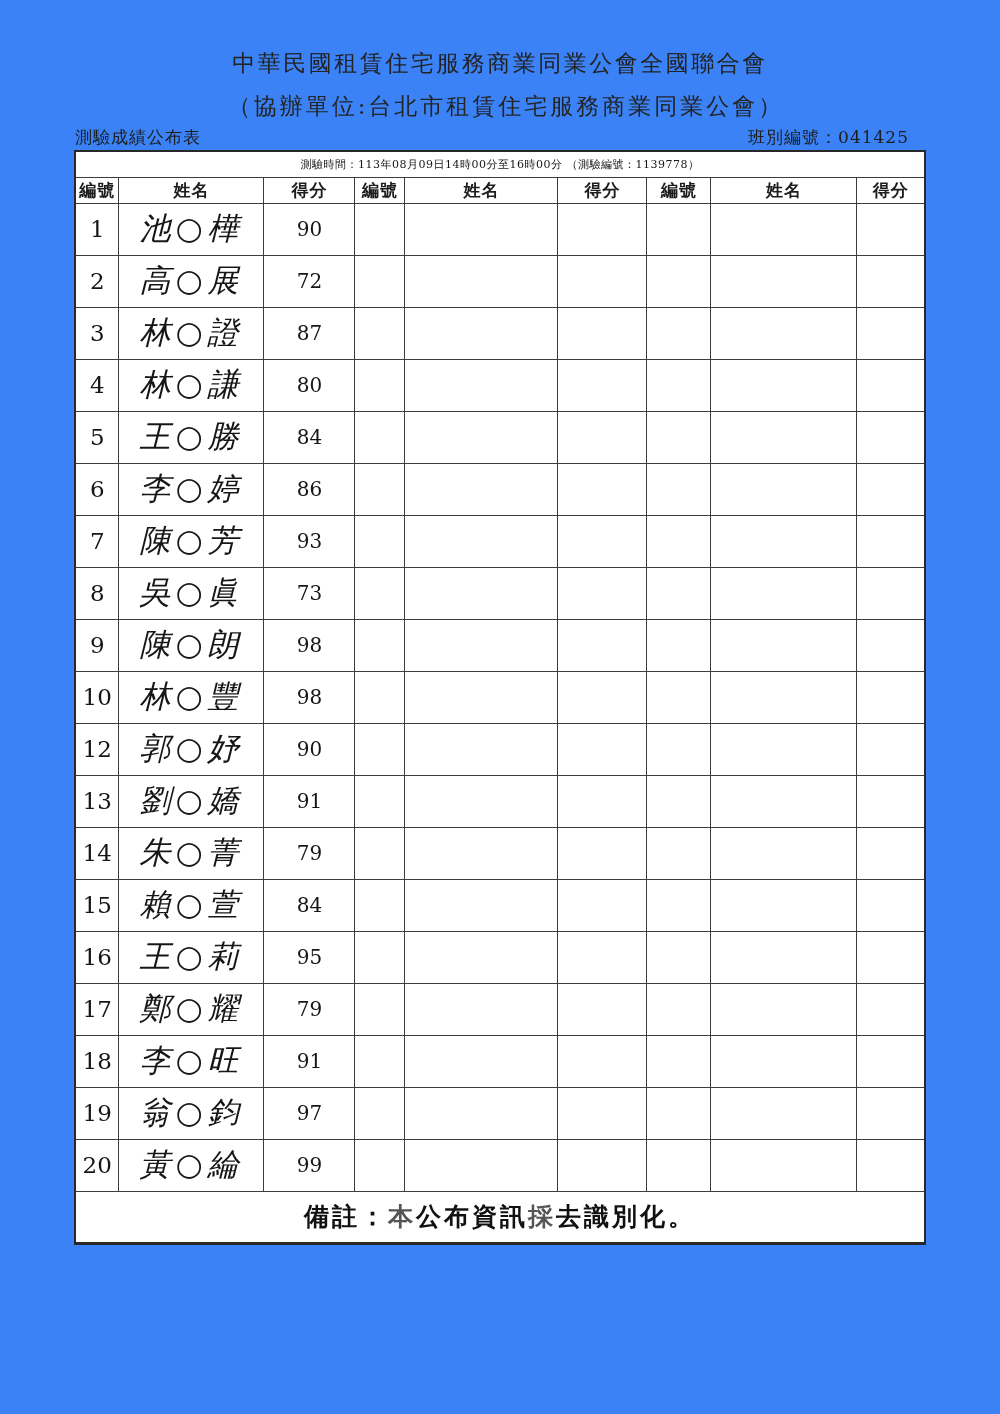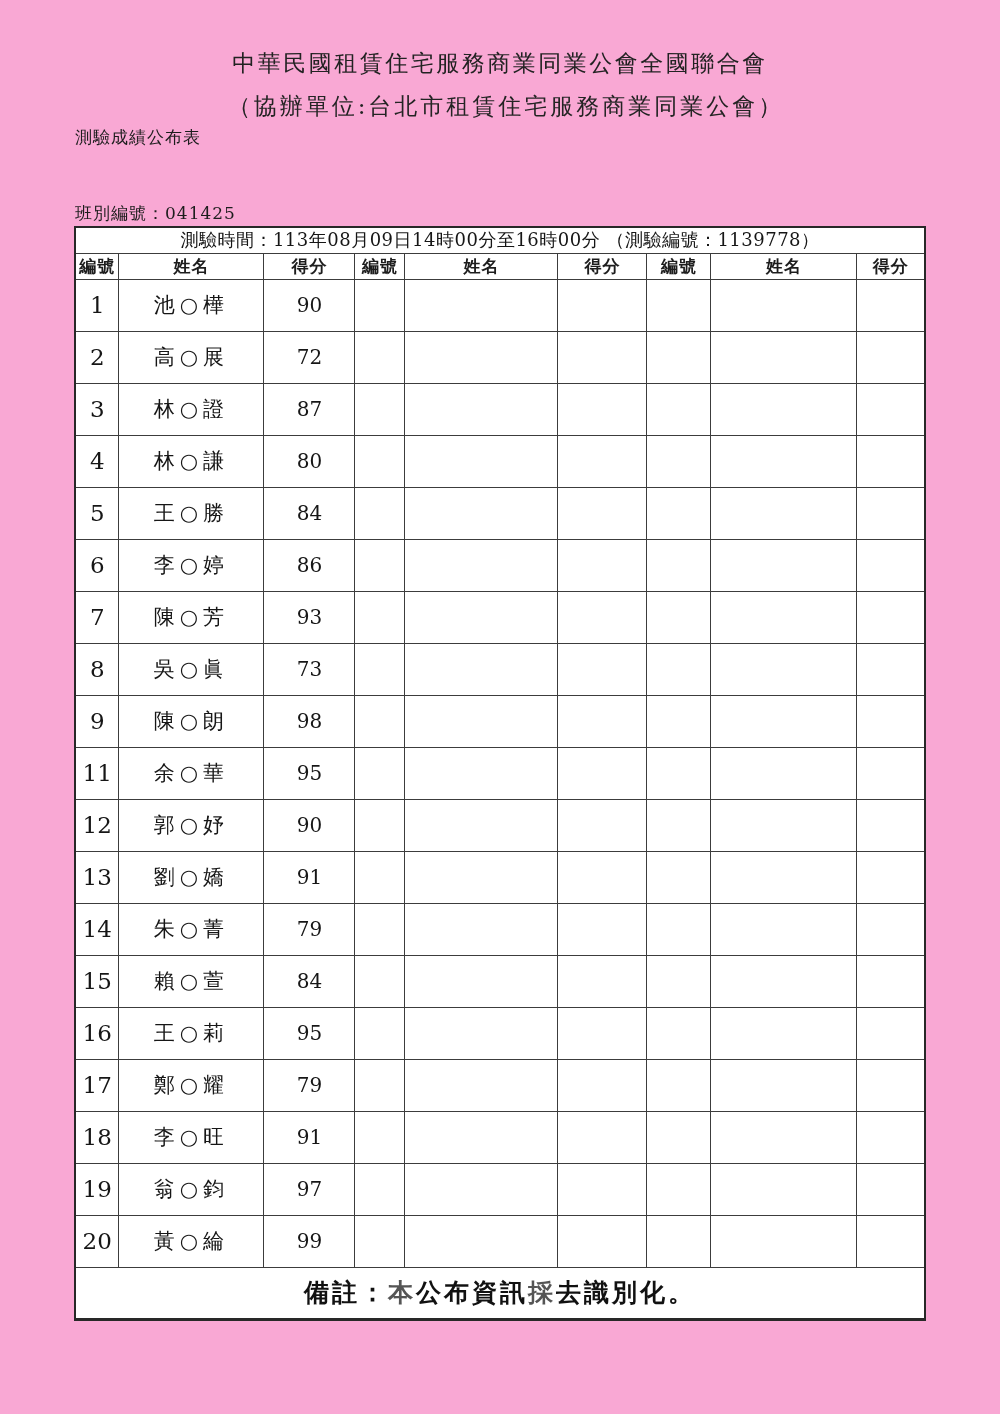--- a/index.html
+++ b/index.html
@@ -4,21 +4,21 @@
 <style>
   * { margin:0; padding:0; box-sizing:border-box; }
   html,body { background:#ffffff; }
   body {
     width:1000px; height:1414px;
     font-family:"DejaVu Serif","Liberation Serif",serif;
     color:#1b1b1b;
     position:relative;
     overflow:hidden;
   }
-  .page { width:1000px; height:1414px; background:#f9a8d4; }
+  .page { width:1000px; height:1414px; background:#3b82f6; }
 
   .doc-header { text-align:center; }
   .doc-title {
     padding-top:48px;
     font-size:23px; font-weight:500; letter-spacing:2.5px;
     line-height:30px; color:#222;
   }
   .doc-subtitle {
     margin-top:13px;
     font-size:23px; font-weight:400; letter-spacing:3px;
@@ -27,45 +27,45 @@
   .doc-course {
     margin-top:16px;
     font-size:22px; font-weight:400; letter-spacing:3px;
     line-height:28px; color:#242424;
   }
 
   .meta-line {
     width:850px; margin:6px auto 0;
     display:flex; justify-content:space-between; align-items:baseline;
     gap:56px; padding-right:16px;
-    font-size:17px; line-height:20px; letter-spacing:1px; color:#1d1d1d;flex-direction:column;
+    font-size:17px; line-height:20px; letter-spacing:1px; color:#1d1d1d;
   }
 
   table.score-table {
     width:850px; margin:3px auto 0;
     border-collapse:collapse; table-layout:fixed;
     border:2px solid #282828;
     border-bottom:3px solid #282828;
   }
   .score-table td, .score-table th {
     border:1px solid #3c3c3c;
     text-align:center; vertical-align:middle;
     background:#ffffff; overflow:hidden; white-space:nowrap;
   }
   .time-row td {
-    height:26px; font-size:18px; letter-spacing:0.5px;
+    height:26px; font-size:11px; letter-spacing:0.5px;
     font-weight:400; color:#161616;
   }
   .chead-row th {
     height:26px; font-size:17px; font-weight:700;
     letter-spacing:1px; color:#1d1d1d;
   }
   .data-row td { height:52px; }
   .data-row td.cell-no    { font-size:23px; color:#161616; }
-  .data-row td.cell-name  { font-size:21px; letter-spacing:5px; color:#161616; }
+  .data-row td.cell-name  { font-size:31px; letter-spacing:5px; color:#161616;font-style:italic; }
   .data-row td.cell-score { font-size:20px; color:#161616; }
   .remark-row td {
     height:52px; font-size:25px; font-weight:700;
     letter-spacing:3px; color:#111;
   }
   .remark-row td span { font-weight:700; }
 </style>
 </head>
 <body>
 
@@ -203,23 +203,23 @@
           <td class="cell-name">陳○朗</td>
           <td class="cell-score">98</td>
           <td class="cell-no"></td>
           <td class="cell-name"></td>
           <td class="cell-score"></td>
           <td class="cell-no"></td>
           <td class="cell-name"></td>
           <td class="cell-score"></td>
         </tr>
         <tr class="data-row">
-          <td class="cell-no">11</td>
-          <td class="cell-name">余○華</td>
-          <td class="cell-score">95</td>
+          <td class="cell-no">10</td>
+          <td class="cell-name">林○豐</td>
+          <td class="cell-score">98</td>
           <td class="cell-no"></td>
           <td class="cell-name"></td>
           <td class="cell-score"></td>
           <td class="cell-no"></td>
           <td class="cell-name"></td>
           <td class="cell-score"></td>
         </tr>
         <tr class="data-row">
           <td class="cell-no">12</td>
           <td class="cell-name">郭○妤</td>

